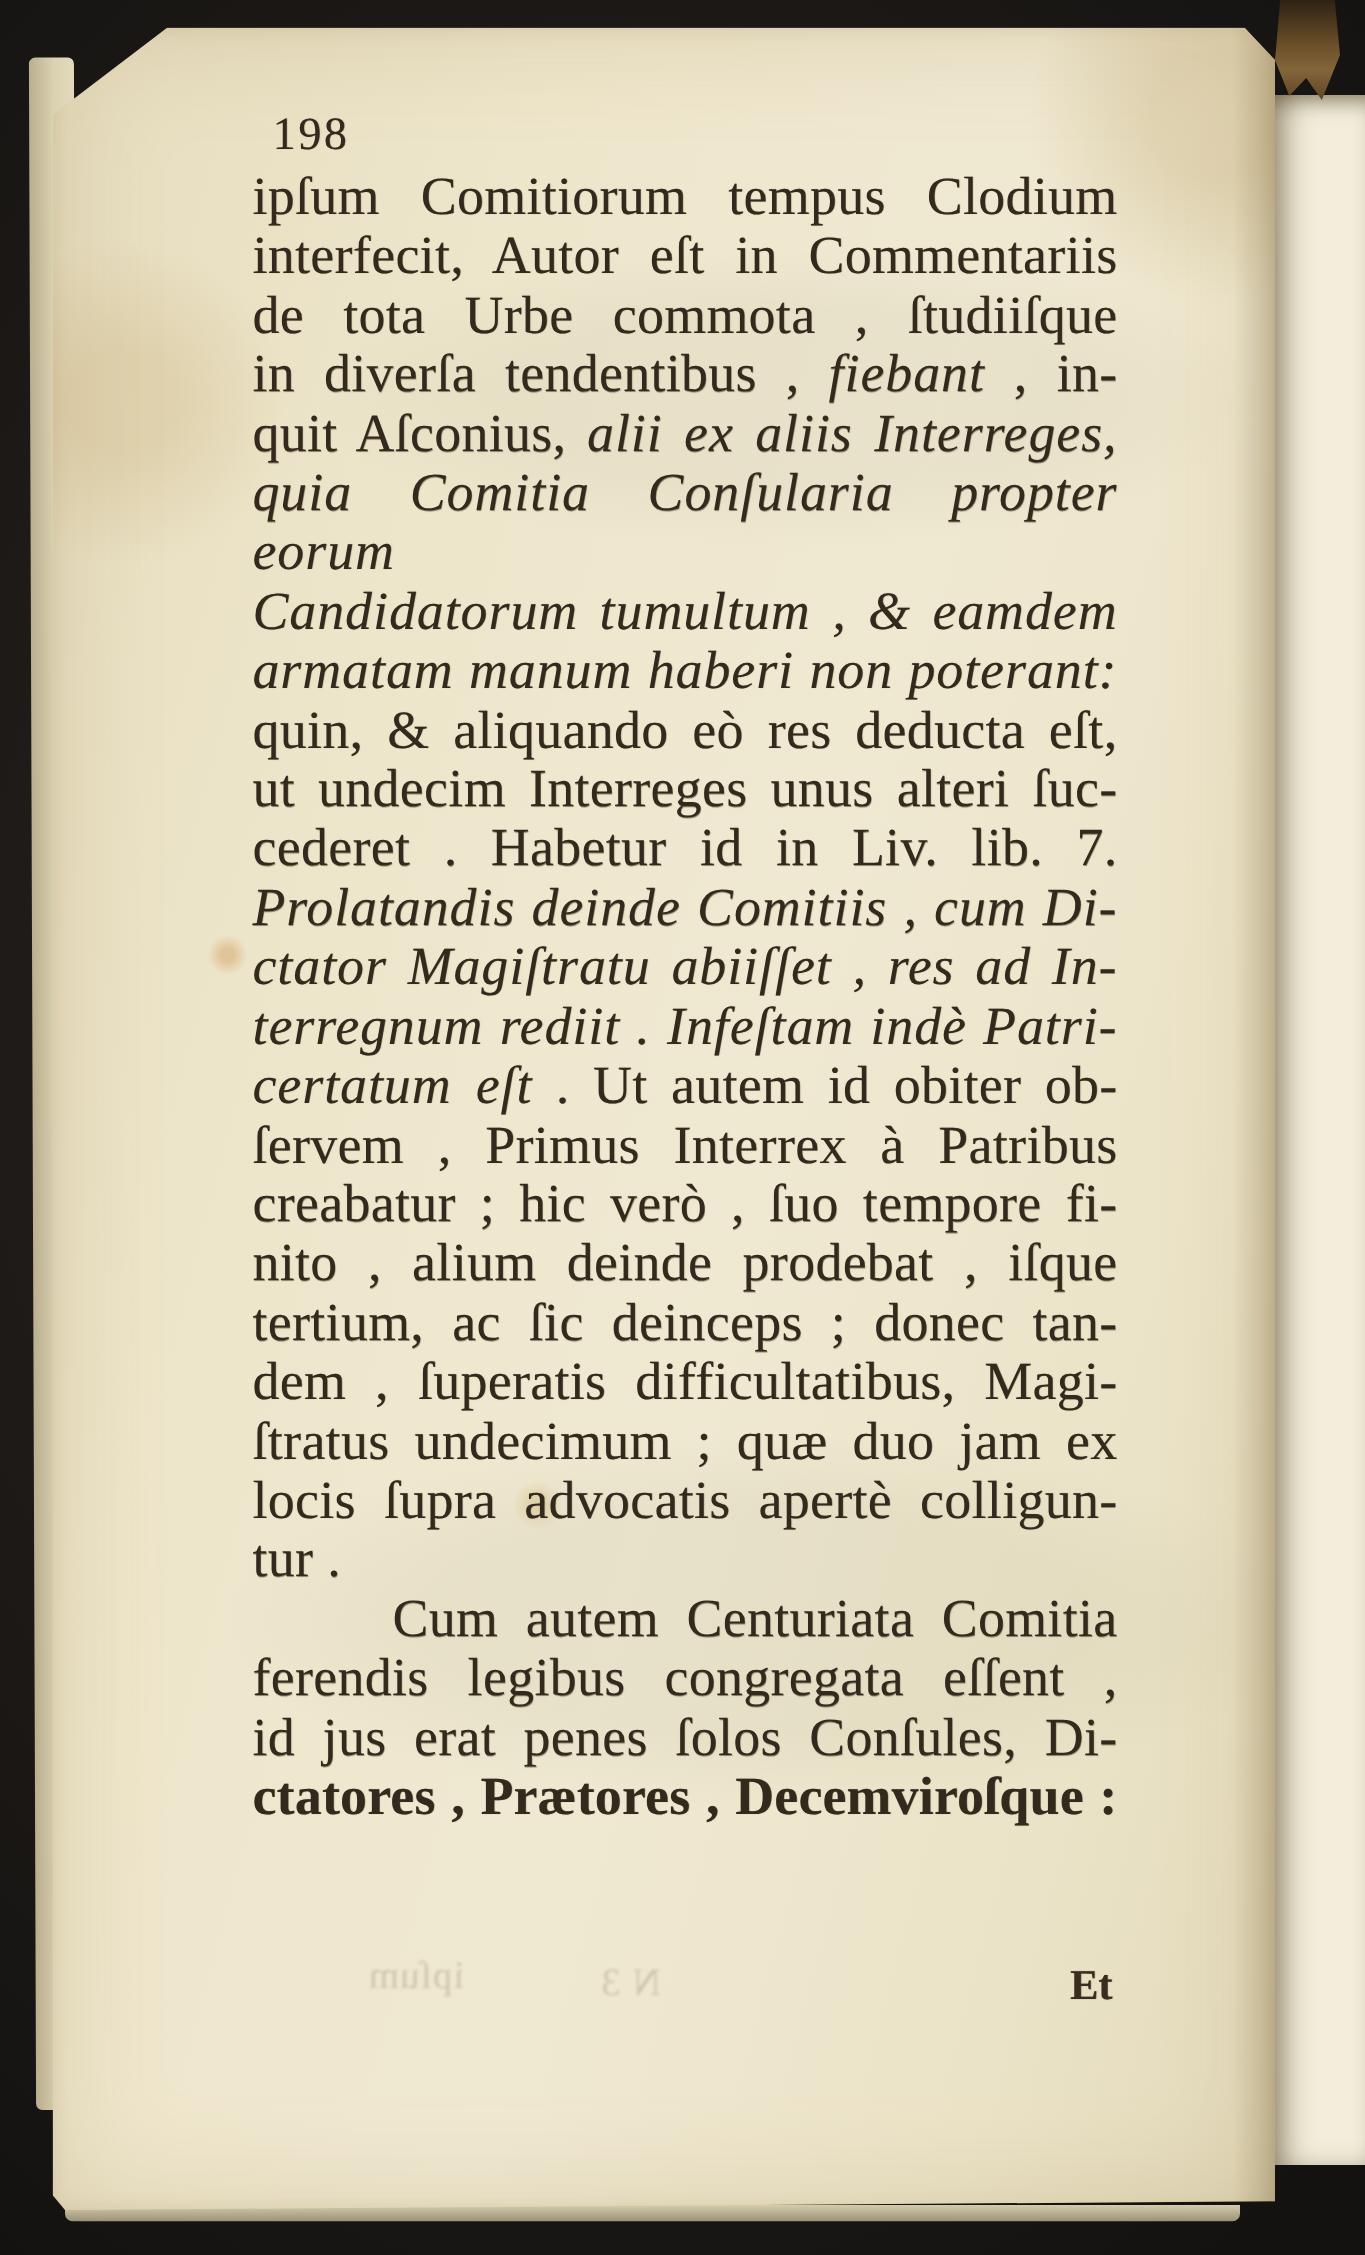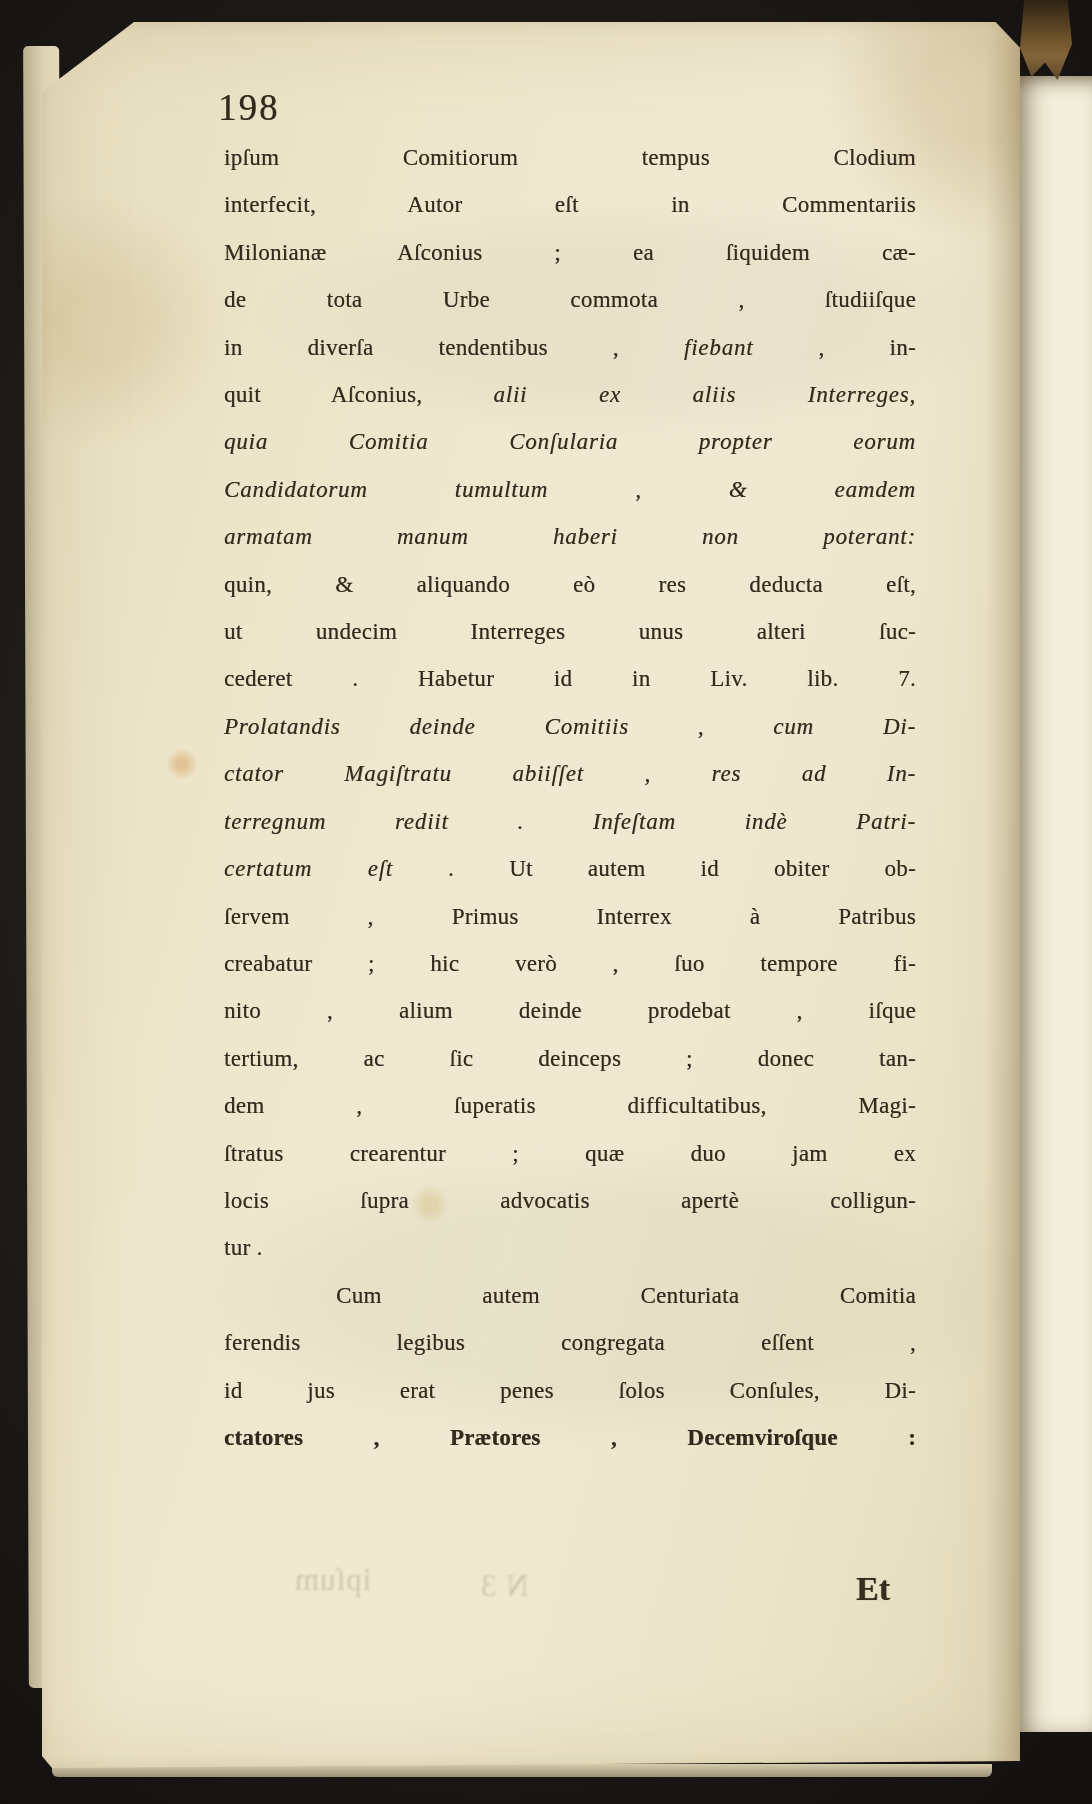--- a/index.html
+++ b/index.html
@@ -59,22 +59,22 @@
     background:linear-gradient(to right,rgba(100,78,38,0),rgba(100,78,38,.24));
   }
 
   .page-number{
     position:absolute;left:176px;top:64px;
     font-size:37px;color:#33291d;letter-spacing:2px;
     text-shadow:.4px .4px .6px rgba(45,32,18,.55);
   }
 
   .text-block{
-    position:absolute;left:182px;top:112px;width:692px;
-    font-size:23px;line-height:47.4px;color:#33291d;
+    position:absolute;left:160px;top:112px;width:692px;
+    font-size:43px;line-height:47.4px;color:#33291d;
     letter-spacing:.3px;
     text-shadow:.4px .4px .6px rgba(45,32,18,.5);
   }
   .line{white-space:normal;}
   .line.j{text-align:justify;text-align-last:justify;}
   .line.nj{text-align:right;text-align-last:left;}
   .line.indent{text-indent:112px;}
   .it{font-style:italic;letter-spacing:.8px;}
   .bd{font-weight:bold;letter-spacing:.2px;}
 
@@ -100,40 +100,39 @@
   <div class="under-sheet-bottom"></div>
   <div class="page-edge-strip"></div>
   <div class="tassel"></div>
 
   <div class="page">
     <div class="page-stains"></div>
     <div class="page-number">198</div>
     <div class="text-block">
         <div class="line j"><span class="">ipſum Comitiorum tempus Clodium</span></div>
         <div class="line j"><span class="">interfecit, Autor eſt in Commentariis</span></div>
-        <div class="line j"><span class="">Milonianæ Aſconius ; ea ſiquidem cæ-</span></div>
         <div class="line j"><span class="">de tota Urbe commota , ſtudiiſque</span></div>
         <div class="line j"><span class="">in diverſa tendentibus , </span><span class="it ">fiebant</span><span class=""> , in-</span></div>
         <div class="line j"><span class="">quit Aſconius, </span><span class="it ">alii ex aliis Interreges,</span></div>
         <div class="line j"><span class="it ">quia Comitia Conſularia propter eorum</span></div>
         <div class="line j"><span class="it ">Candidatorum tumultum , &amp; eamdem</span></div>
         <div class="line j"><span class="it ">armatam manum haberi non poterant:</span></div>
         <div class="line j"><span class="">quin, &amp; aliquando eò res deducta eſt,</span></div>
         <div class="line j"><span class="">ut undecim Interreges unus alteri ſuc-</span></div>
         <div class="line j"><span class="">cederet . Habetur id in Liv. lib. 7.</span></div>
         <div class="line j"><span class="it ">Prolatandis deinde Comitiis , cum Di-</span></div>
         <div class="line j"><span class="it ">ctator Magiſtratu abiiſſet , res ad In-</span></div>
         <div class="line j"><span class="it ">terregnum rediit . </span><span class="it ">Infeſtam indè Patri-</span></div>
         <div class="line j"><span class="it ">certatum eſt</span><span class=""> . Ut autem id obiter ob-</span></div>
         <div class="line j"><span class="">ſervem , Primus Interrex à Patribus</span></div>
         <div class="line j"><span class="">creabatur ; hic verò , ſuo tempore fi-</span></div>
         <div class="line j"><span class="">nito , alium deinde prodebat , iſque</span></div>
         <div class="line j"><span class="">tertium, ac ſic deinceps ; donec tan-</span></div>
         <div class="line j"><span class="">dem , ſuperatis difficultatibus, Magi-</span></div>
-        <div class="line j"><span class="">ſtratus crearentur ; quæ duo jam ex</span></div>
+        <div class="line j"><span class="">ſtratus undecimum ; quæ duo jam ex</span></div>
         <div class="line j"><span class="">locis ſupra advocatis apertè colligun-</span></div>
         <div class="line nj"><span class="">tur .</span></div>
         <div class="line j indent"><span class="">Cum autem Centuriata Comitia</span></div>
         <div class="line j"><span class="">ferendis legibus congregata eſſent ,</span></div>
         <div class="line j"><span class="">id jus erat penes ſolos Conſules, Di-</span></div>
         <div class="line j"><span class="bd">ctatores , Prætores , Decemviroſque :</span></div>
       </div>
     <div class="catchword">Et</div>
     <div class="ghost ghost-1">ipſum</div>
     <div class="ghost ghost-2">N 3</div>

